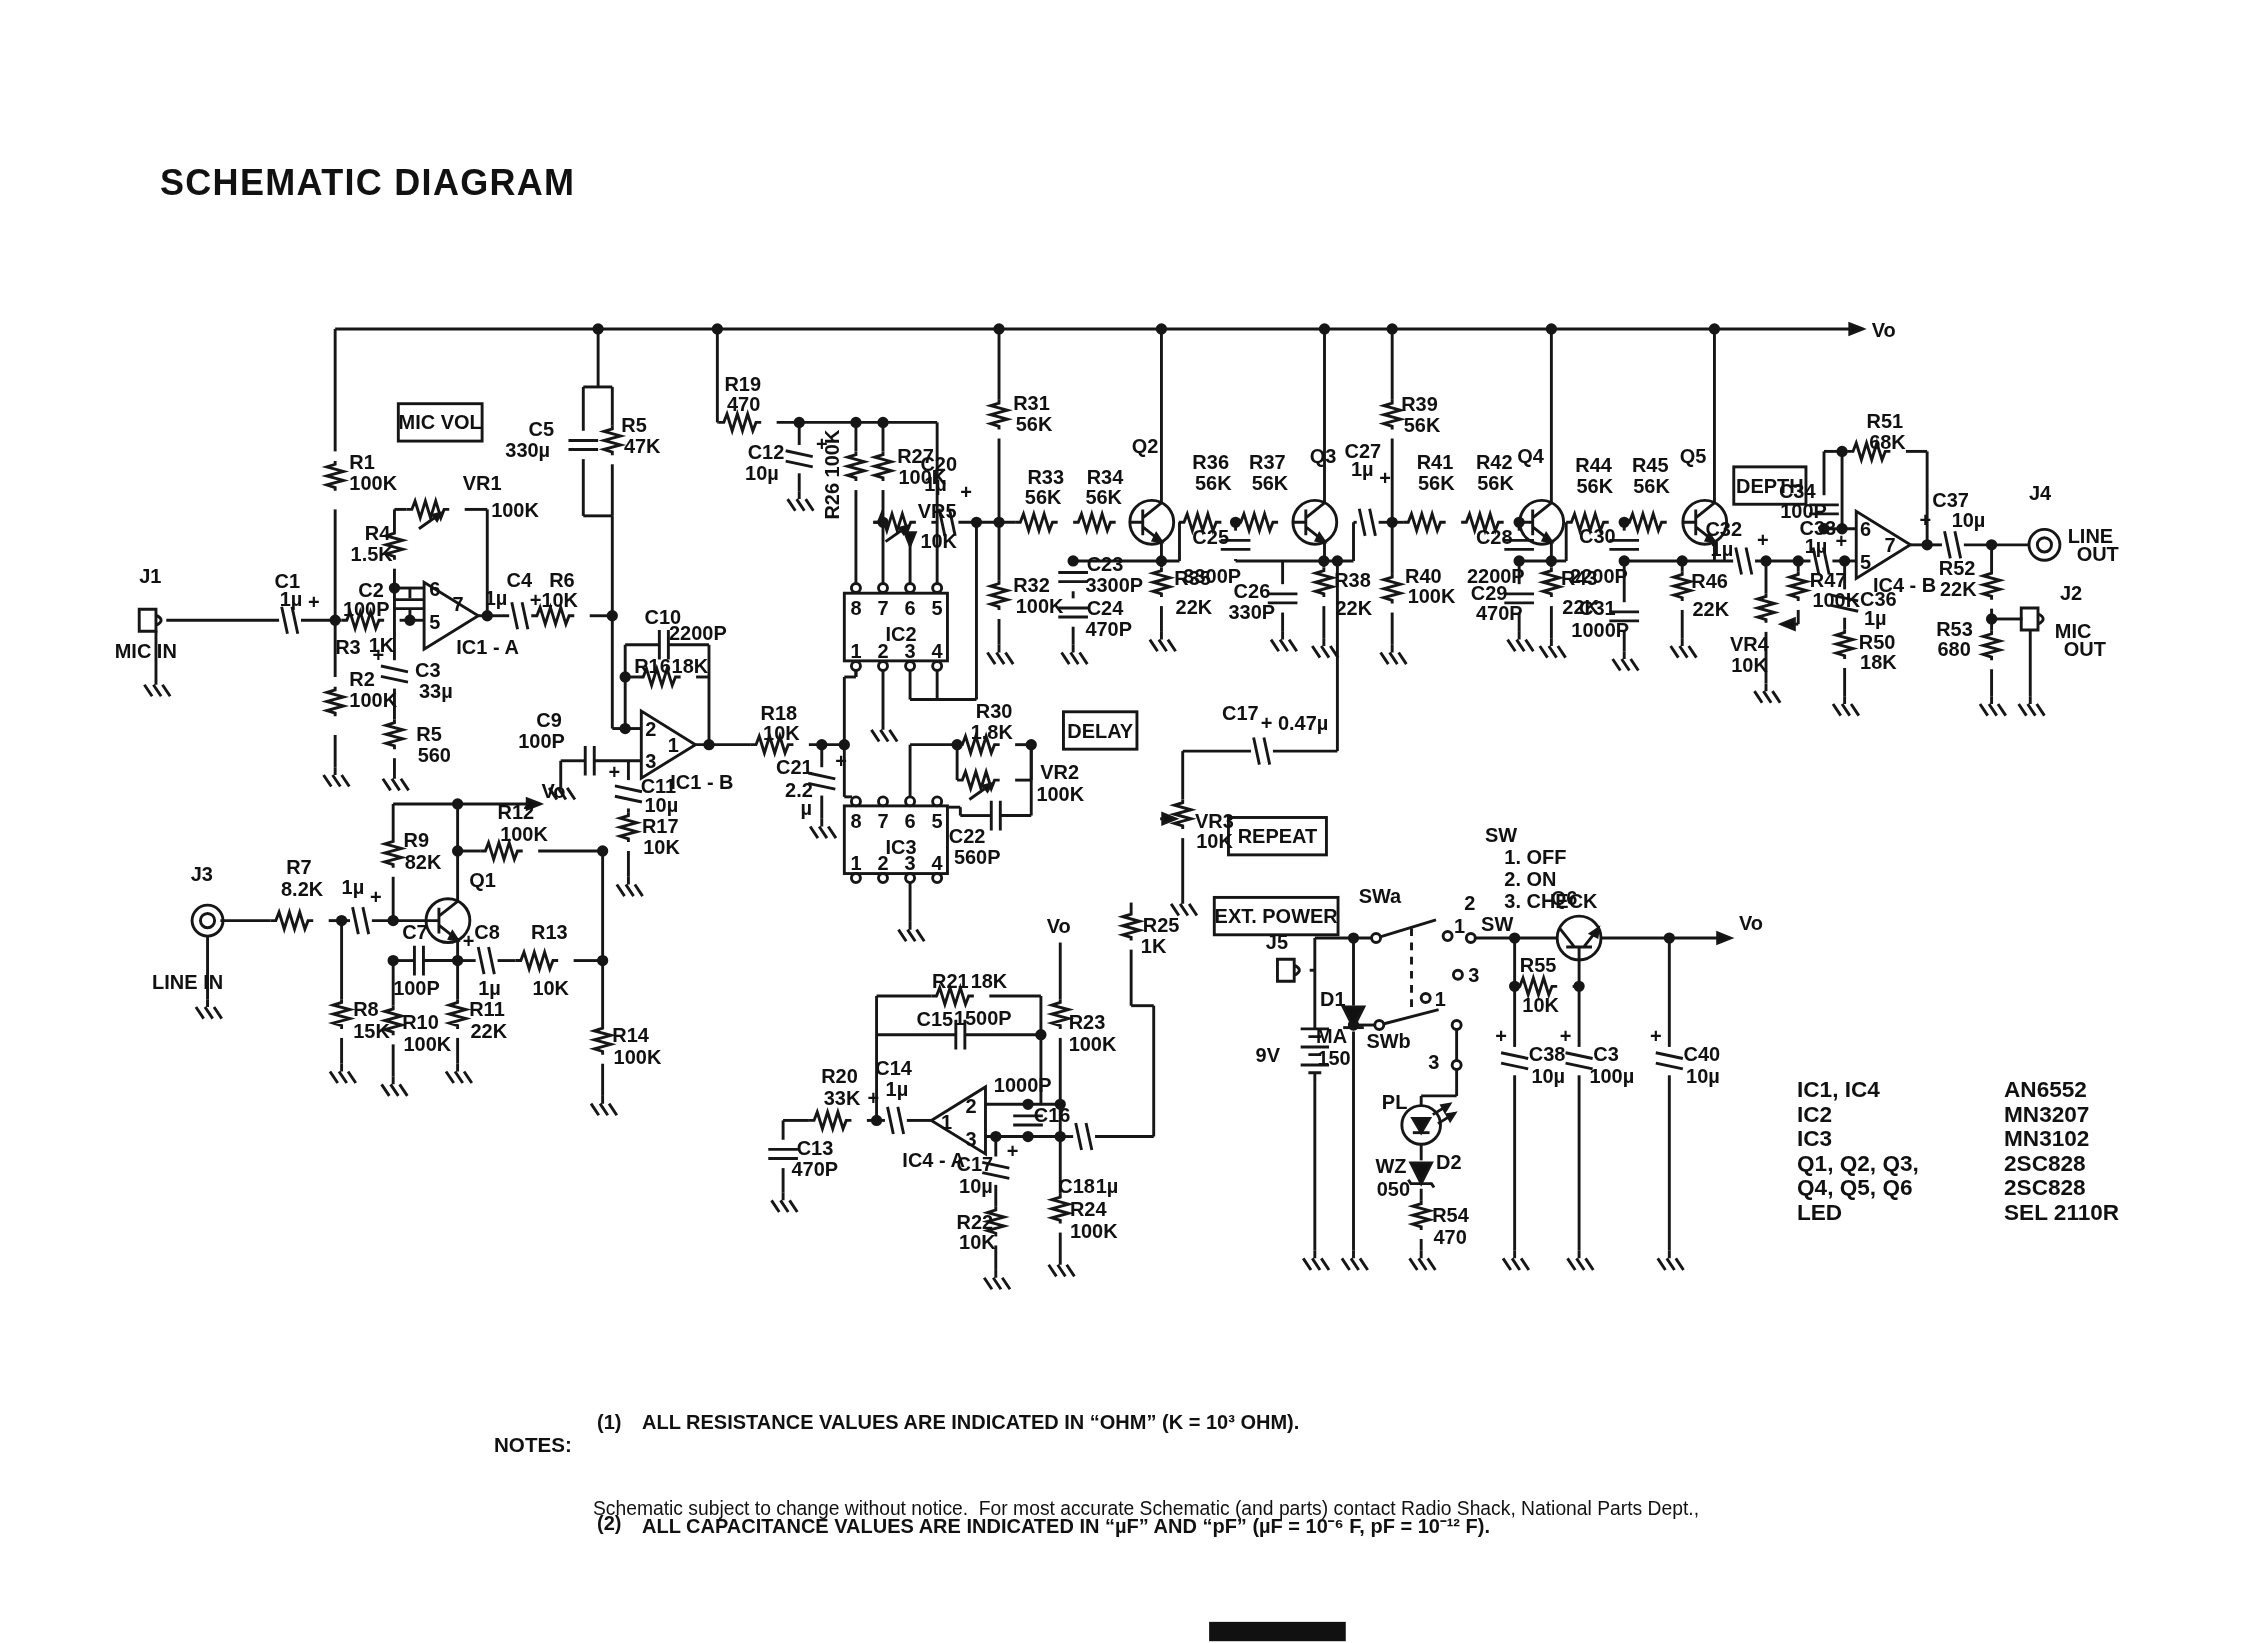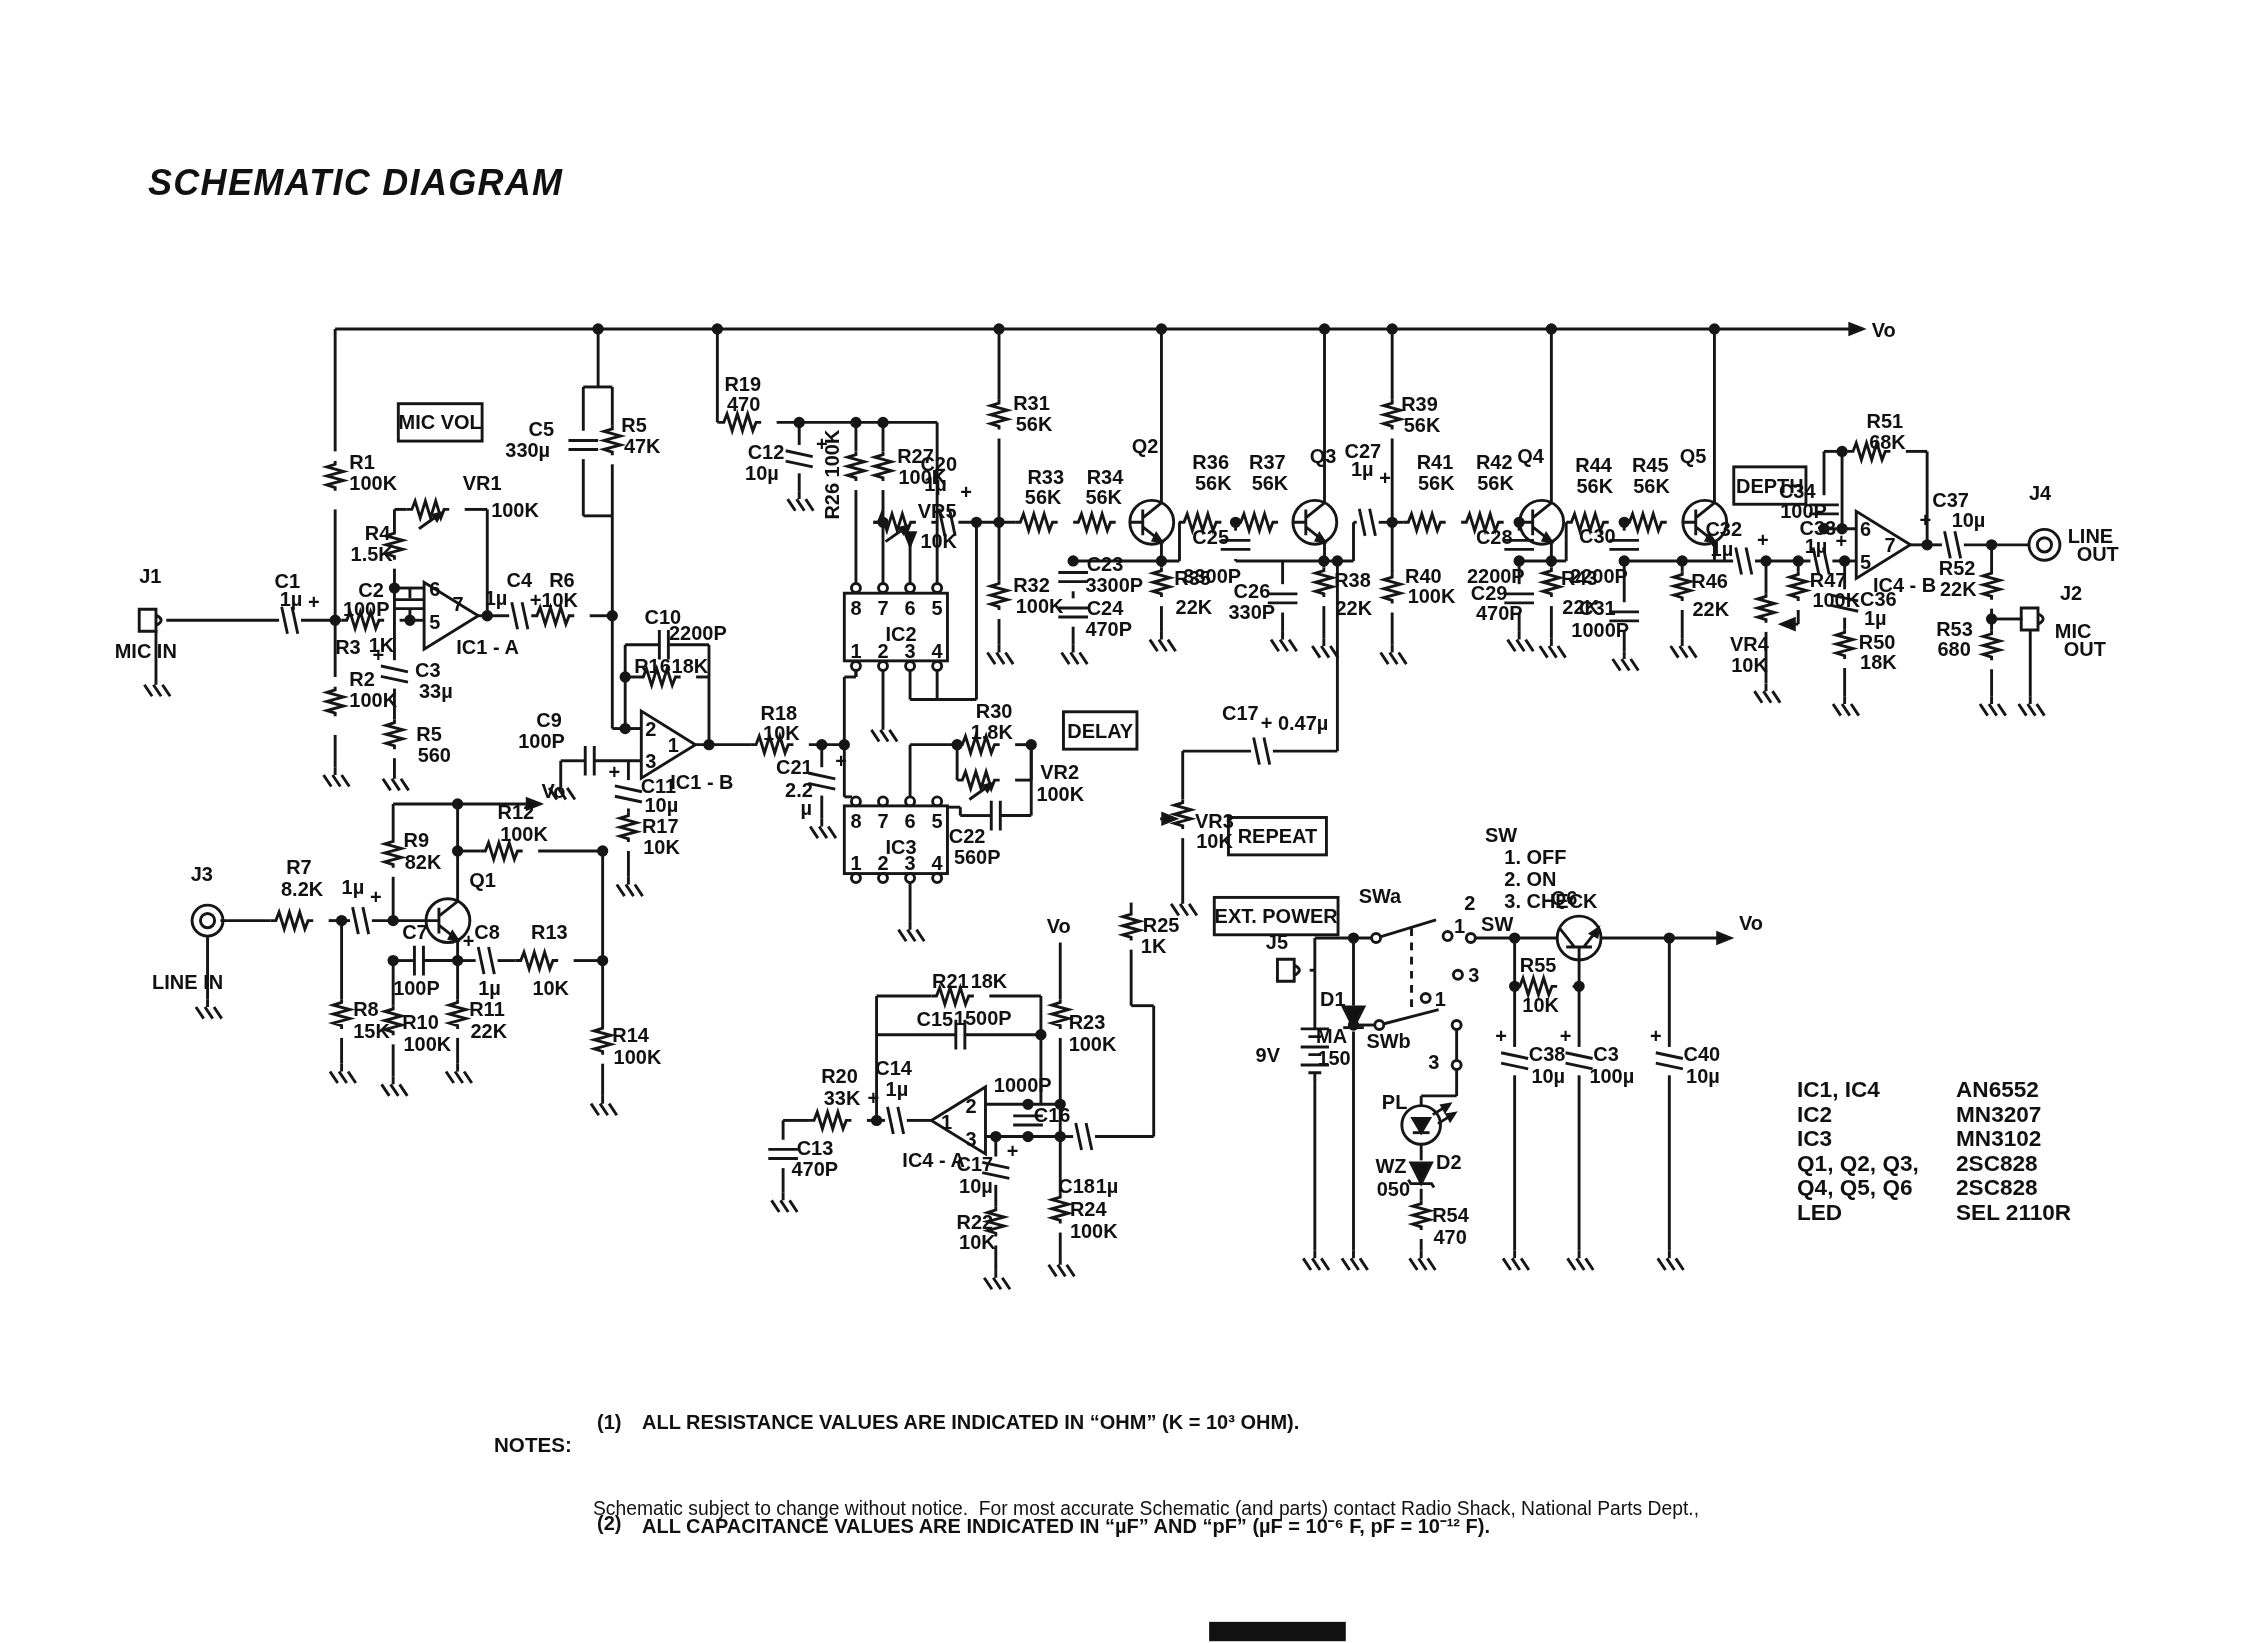--- a/index.html
+++ b/index.html
@@ -1,28 +1,28 @@
 <!DOCTYPE html>
 <html style="font-size:10.3px"><head>
 <meta charset="utf-8">
 <style>
   html,body{margin:0;padding:0;background:#e8e8e4;}
   #page{position:relative;width:2261px;height:1644px;background:#ffffff;overflow:hidden;
         font-family:"Liberation Sans",sans-serif;color:#111;}
   #schemsvg{position:absolute;left:0;top:0;}
   .ovl{position:absolute;white-space:pre;}
-  #title{left:148px;top:162px;font-size:36px;font-weight:bold;letter-spacing:1.3px;font-style:italic;}
+  #title{left:160px;top:162px;font-size:36px;font-weight:bold;letter-spacing:1.3px;}
   #notes{left:494px;top:1365px;font-size:20px;font-weight:bold;}
   #notes .nrow{display:flex;margin-bottom:9px;}
   #notes .nh{width:103px;font-size:20.6px;margin-top:22px;}
   #notes .nno{width:45px;}
   #notes .ntx{max-width:1354px;text-align:right;}
   #para{left:593px;top:1448px;font-size:19.3px;font-weight:500;line-height:24.5px;}
   #parts-list{left:1797px;top:1078px;font-size:22.6px;font-weight:bold;line-height:24.5px;}
-  #parts-list .prow{display:flex;}
+  #parts-list .prow{display:flex;gap:48px;}
   #parts-list .pname{width:159px;}
 </style>
 </head>
 <body>
 
 <div id="page">
   <svg id="schemsvg" width="2261" height="1644" viewBox="0 0 3508 2550" xmlns="http://www.w3.org/2000/svg">
     <defs>
       <g id="rh" fill="none">
           <path d="M-45,0 h8 l5,-13 l8,26 l8,-26 l8,26 l8,-26 l8,26 l5,-13 h8"></path>

